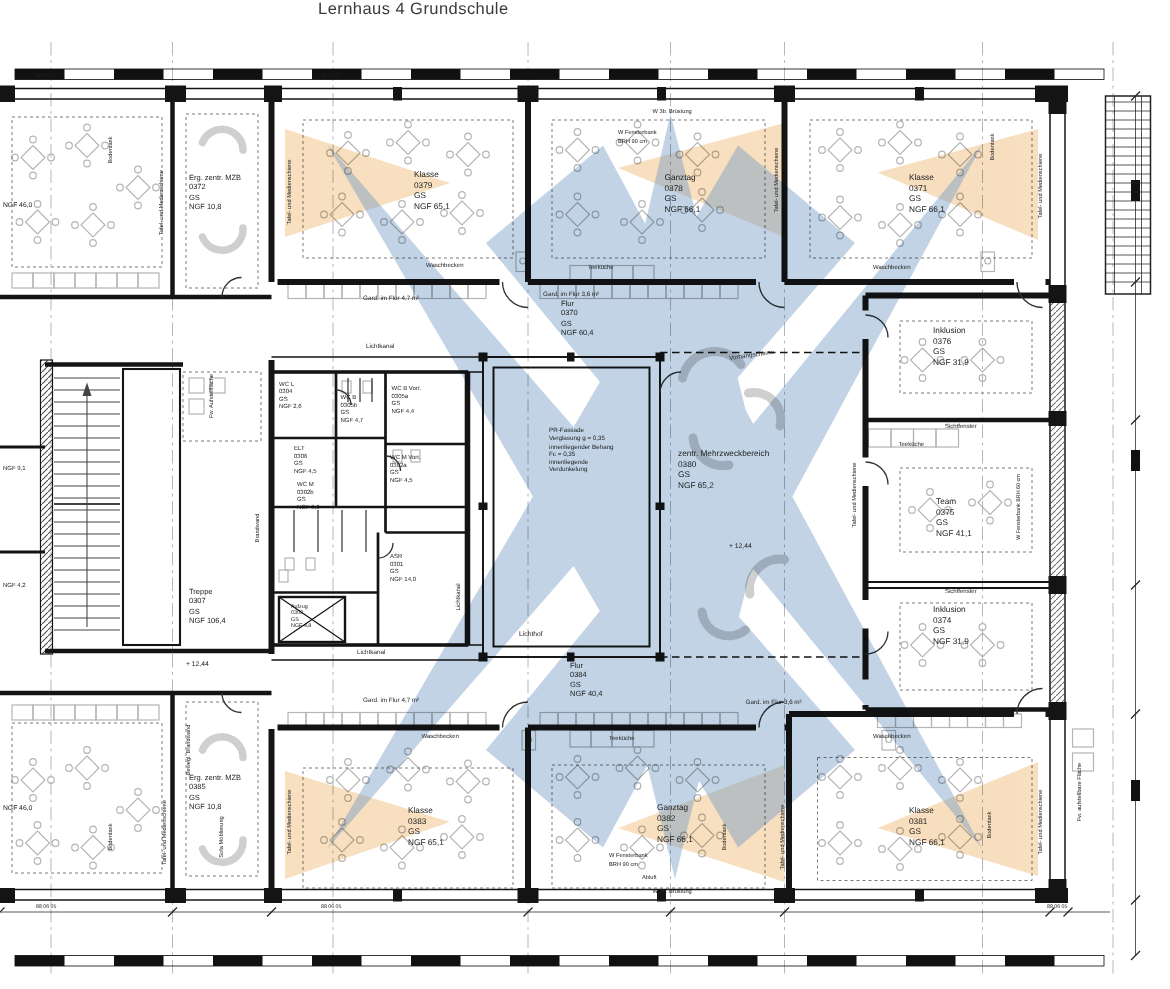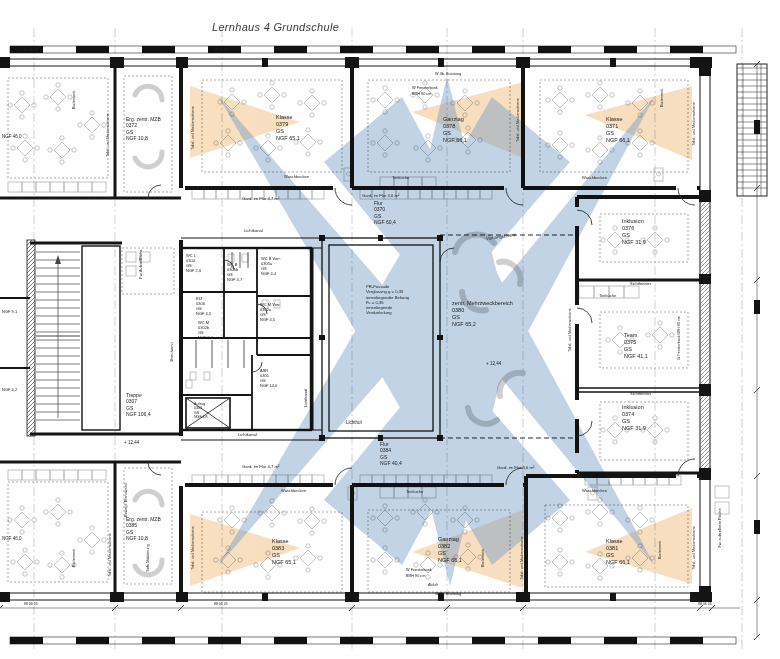--- a/index.html
+++ b/index.html
@@ -1,19 +1,19 @@
 <!DOCTYPE html>
 <html><head>
 <meta charset="utf-8">
 <style>
   html,body{margin:0;padding:0;background:#fff;}
   #stage{position:relative;width:780px;height:659px;background:#fff;overflow:hidden;
          font-family:"Liberation Sans","DejaVu Sans",sans-serif;}
   #plan-svg{position:absolute;left:0;top:0;}
-  .title{position:absolute;left:212px;top:21px;font-size:11px;color:#3a3a3a;letter-spacing:.3px;font-style:italic;}
+  .title{position:absolute;left:212px;top:0;font-size:11px;color:#3a3a3a;letter-spacing:.3px;}
   .lbl{position:absolute;color:#222;white-space:nowrap;line-height:1.2;}
   .lbl.rot{transform:translate(-50%,-50%) rotate(-90deg);text-align:center;}
   .lbl.tilt{transform:rotate(-8deg);}
   .room{position:absolute;color:#1d1d1d;white-space:nowrap;line-height:1.25;}
   .room .rname{display:block;}
   .room span{display:block;}
 </style>
 </head>
 <body>
 

